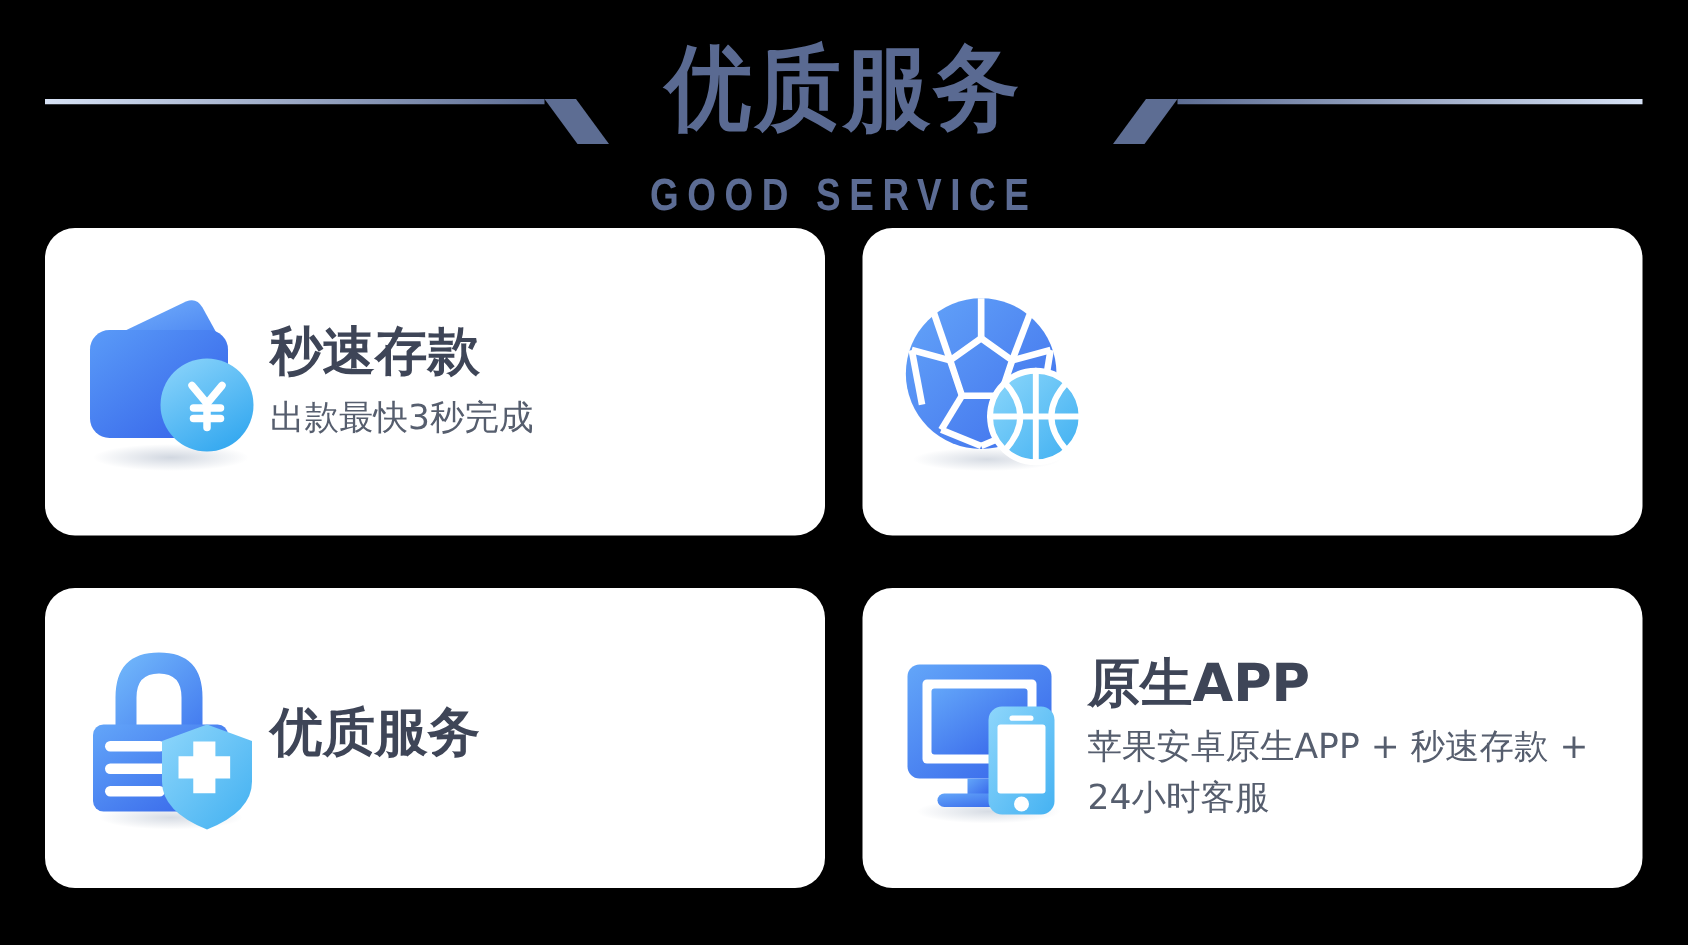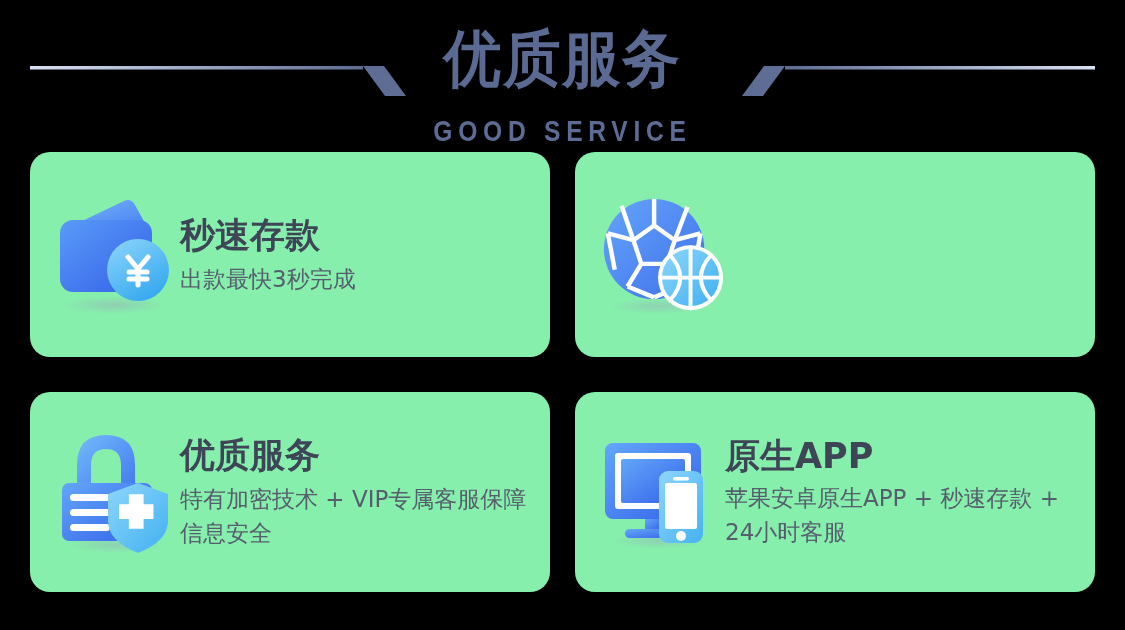--- a/index.html
+++ b/index.html
@@ -62,21 +62,21 @@
     left: 30px;
     top: 152px;
     width: 1065px;
     display: grid;
     grid-template-columns: 520px 520px;
     grid-template-rows: 205px 200px;
     column-gap: 25px;
     row-gap: 35px;
   }
   .card {
-    background: #86efac;
+    background: #ffffff;
     border-radius: 20px;
     position: relative;
     display: flex;
     align-items: center;
     overflow: hidden;
   }
   .card-icon {
     width: 150px;
     min-width: 150px;
     height: 100%;
@@ -255,21 +255,20 @@
           <rect x="18" y="65" width="40" height="7" rx="3.5"></rect>
           <rect x="18" y="80" width="55" height="7" rx="3.5"></rect>
           <rect x="18" y="95" width="40" height="7" rx="3.5"></rect>
         </g>
         <path d="M86 54 L116 65 L116 92 Q116 112 86 124 Q56 112 56 92 L56 65 Z" fill="url(#shieldG)"></path>
         <path d="M80 77 L92 77 L92 65 L110 65 L110 77 L122 77 L122 95 L110 95 L110 107 L92 107 L92 95 L80 95 Z" fill="#ffffff" transform="translate(-15,3) scale(0.82) translate(20,11)"></path>
       </svg>
     </div>
     <div class="card-text">
       <div class="card-title">优质服务</div>
-      <div class="card-desc">特有加密技术 + VIP专属客服保障信息安全</div>
     </div>
   </div>
 
   <div class="card card-4">
     <div class="card-icon">
       <svg width="128" height="118" viewBox="0 0 128 118">
         <defs>
           <linearGradient id="monG" x1="0" y1="0" x2="1" y2="1">
             <stop offset="0%" stop-color="#63a6f9"></stop>
             <stop offset="100%" stop-color="#3462e9"></stop>

